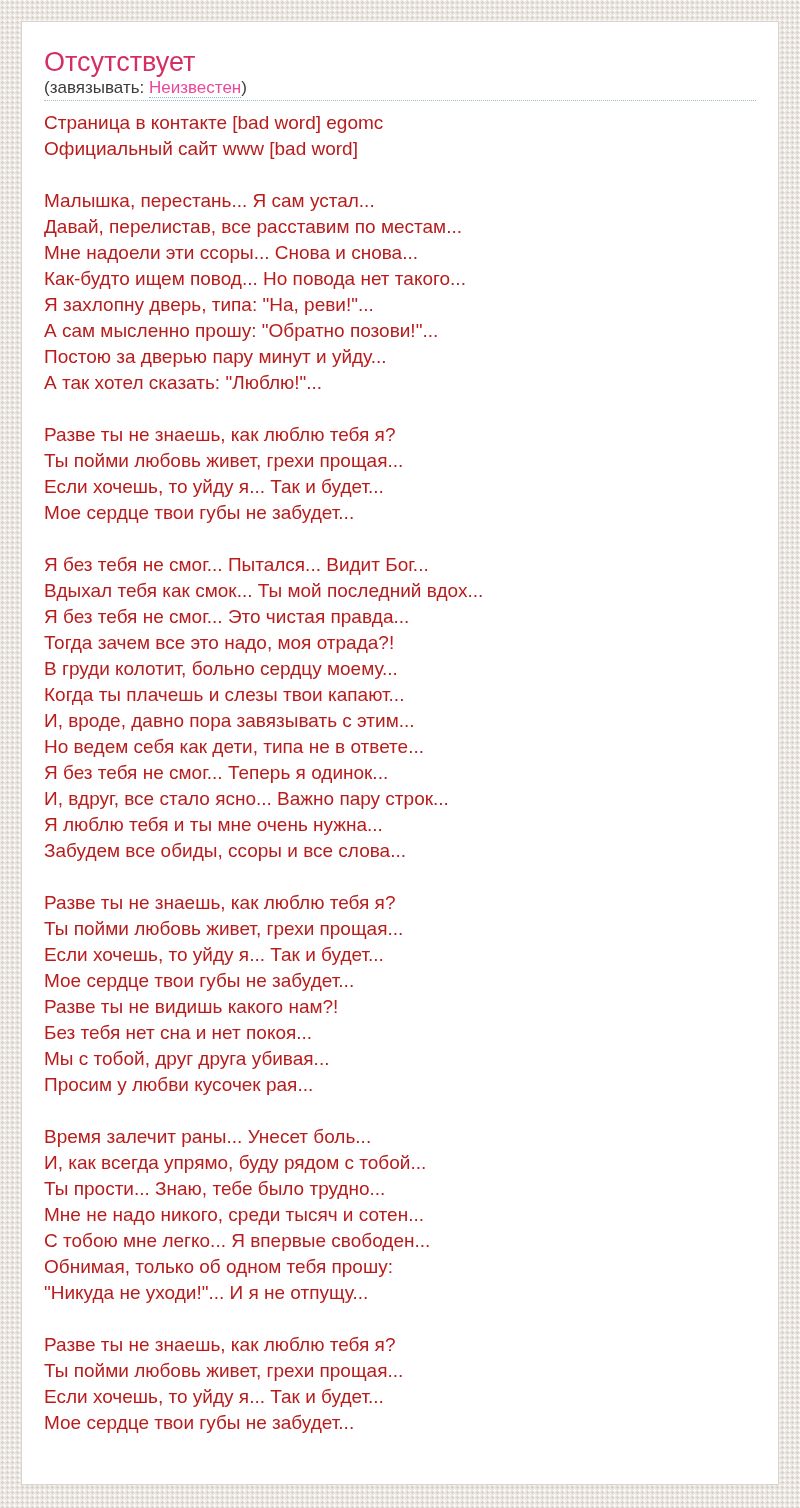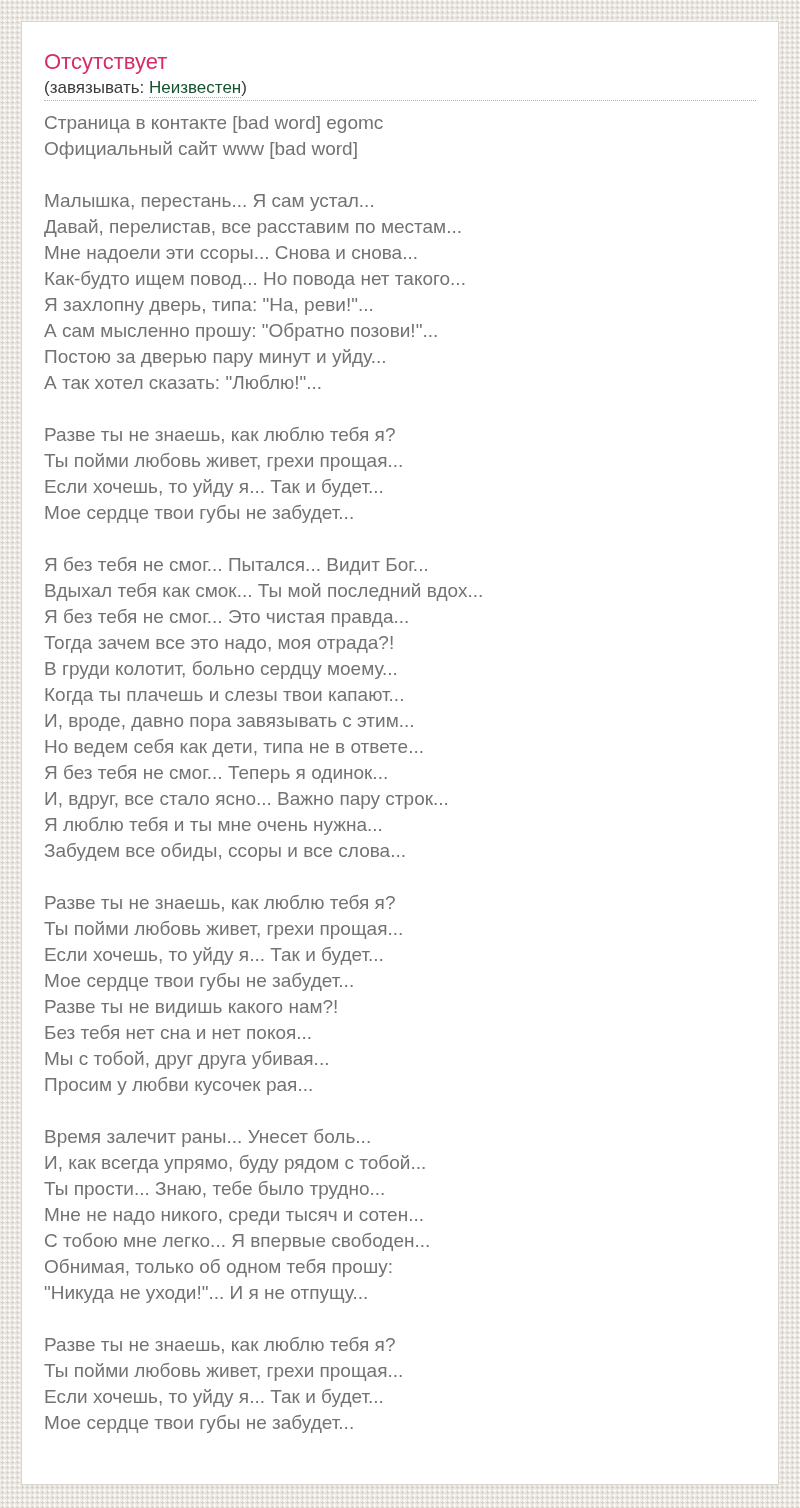--- a/index.html
+++ b/index.html
@@ -26,44 +26,44 @@
     top: 21px;
     width: 758px;
     height: 1464px;
     background: #ffffff;
     border: 1px solid #dad5cf;
     box-shadow: 0 1px 2px rgba(0,0,0,0.06);
     padding: 26px 22px 24px 22px;
   }
   .song-title {
     margin: 0;
-    font-size: 22px;
+    font-size: 27px;
     line-height: 28px;
     font-weight: normal;
     color: #d62e63;
   }
   .artist-line {
     margin-top: 2px;
     font-size: 17px;
     line-height: 19px;
     color: #3c3c3c;
     padding-bottom: 3px;
     border-bottom: 1px dotted #9fb9c6;
   }
   .artist-link {
-    color: #14532d;
+    color: #ec4899;
     text-decoration: none;
     border-bottom: 1px dotted #7fc0c8;
     cursor: pointer;
   }
   .lyrics {
     margin-top: 9px;
     font-size: 19px;
     line-height: 26px;
-    color: #737373;
+    color: #b91c1c;
   }
   .stanza {
     margin: 0 0 26px 0;
   }
   .stanza:last-child {
     margin-bottom: 0;
   }
   .line {
     white-space: pre-wrap;
   }

